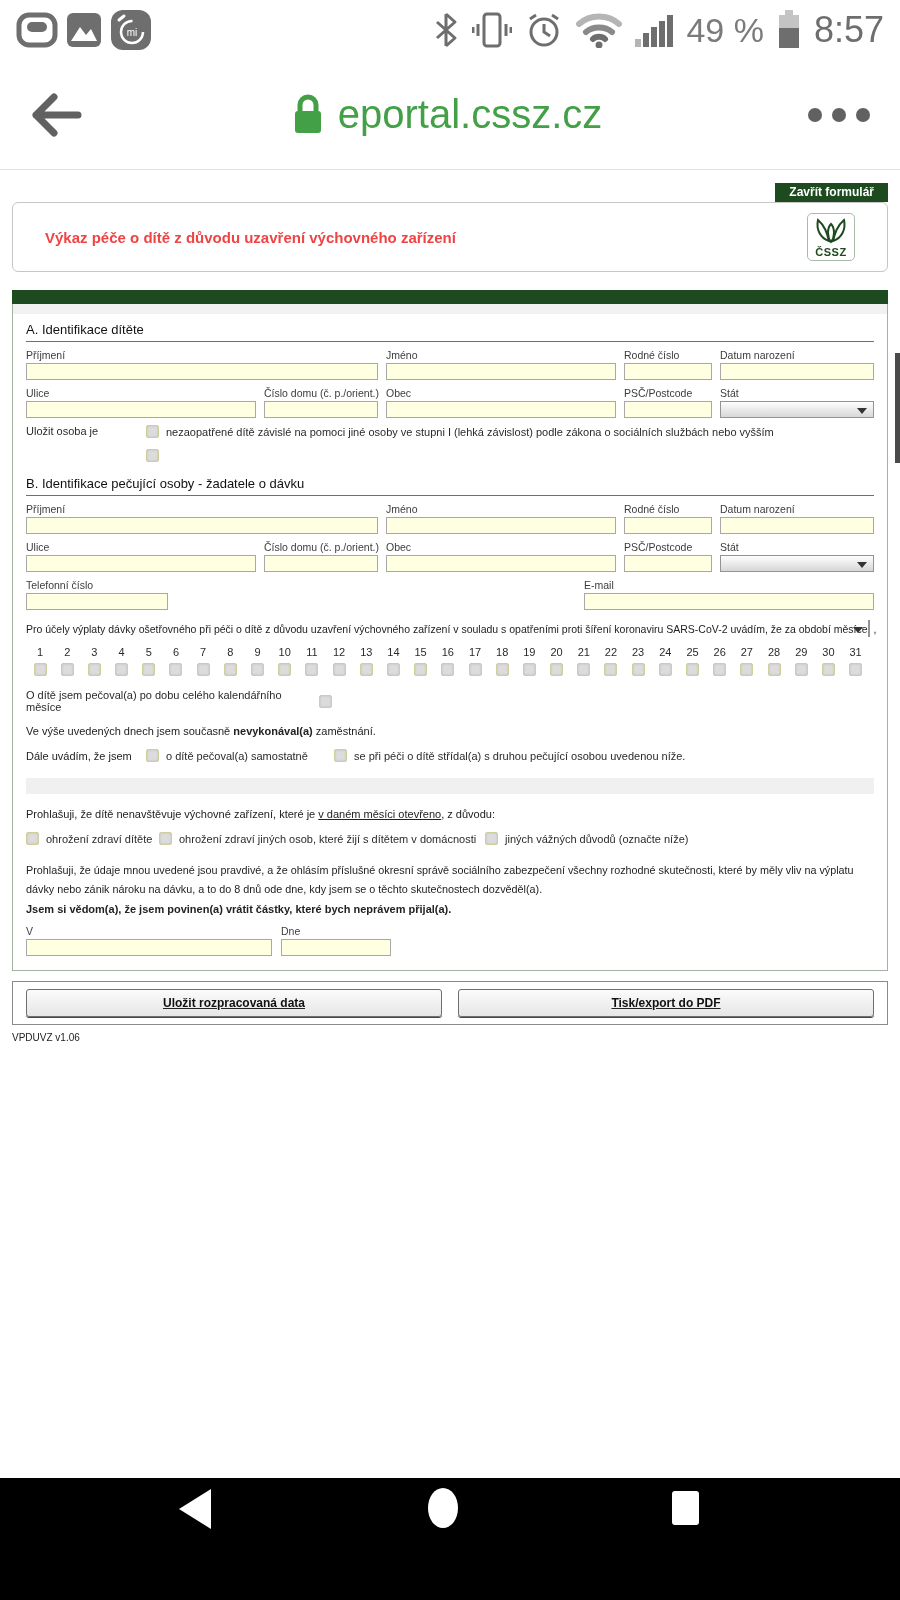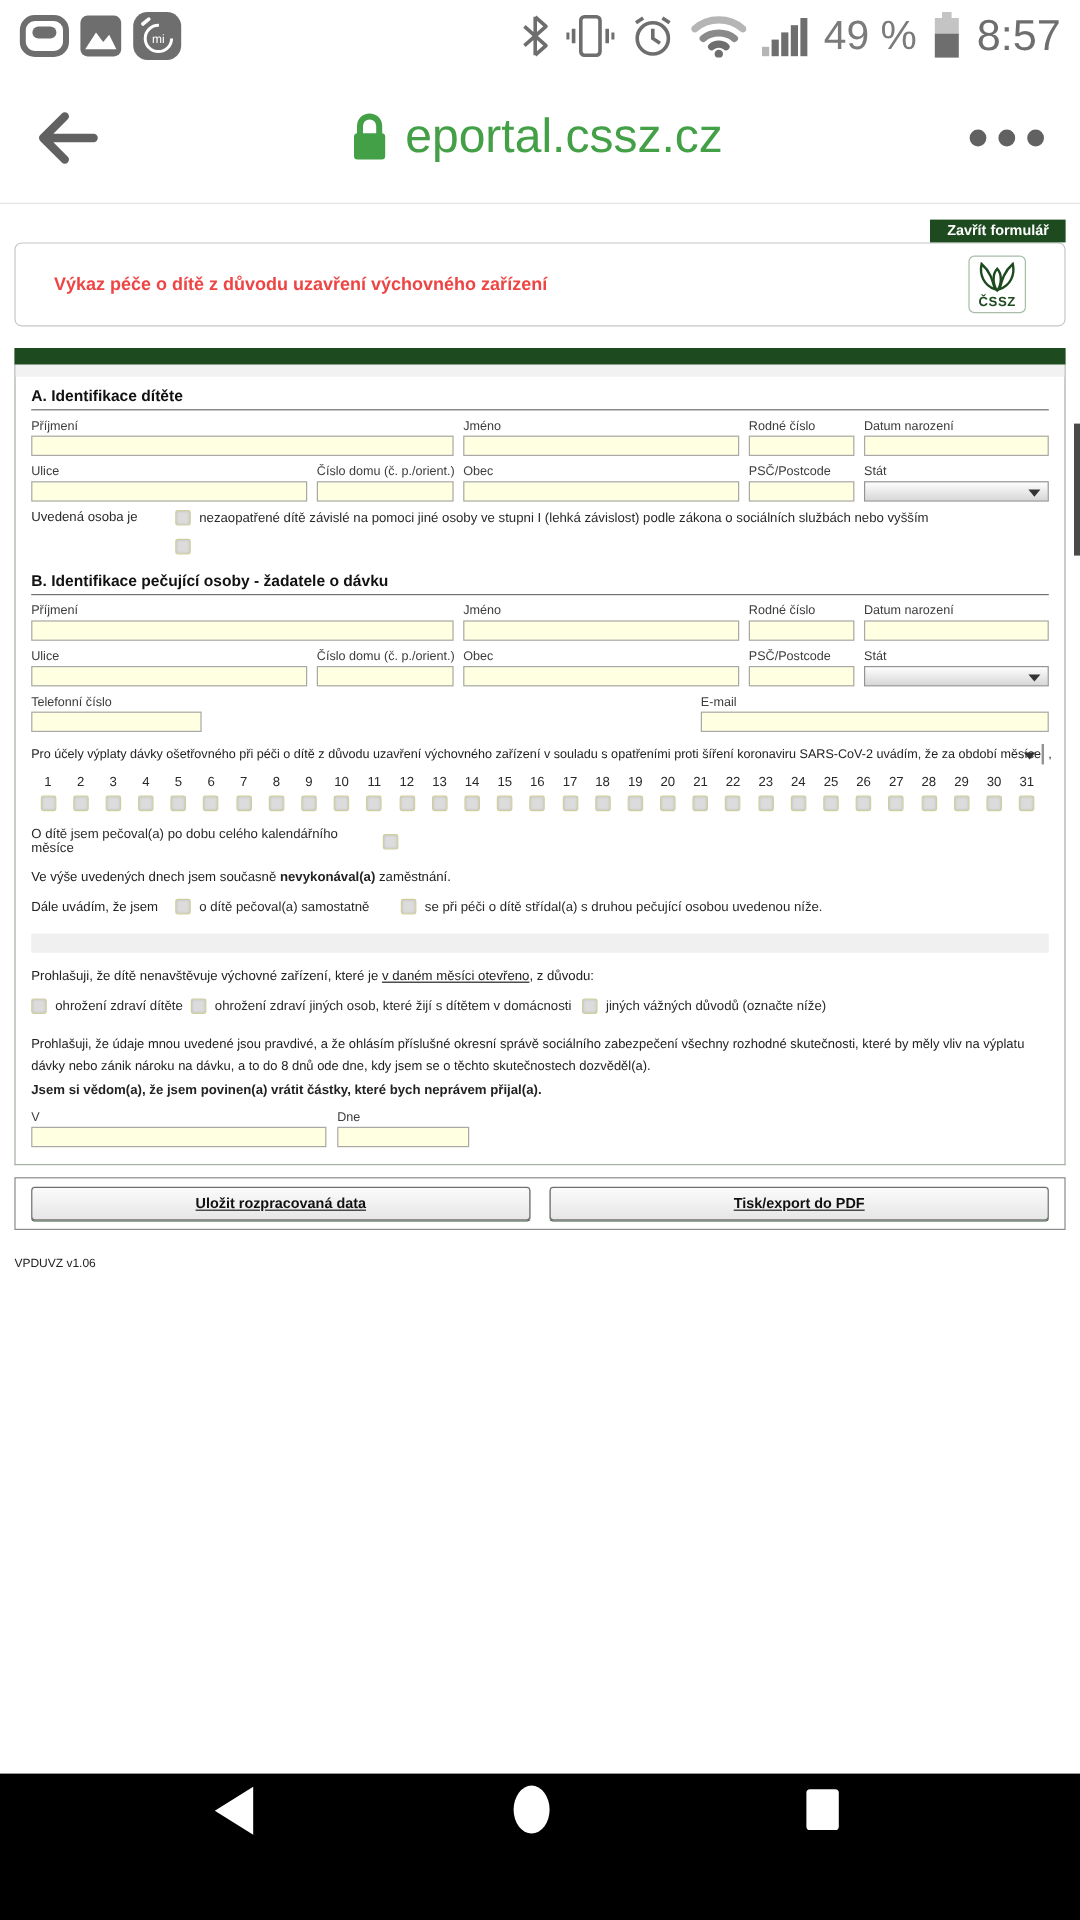--- a/index.html
+++ b/index.html
@@ -30,21 +30,21 @@
   .title-card { background:#fff; border:1px solid #c6c6c6; border-radius:6px;
                 padding:10px 32px 10px 32px; display:flex; justify-content:space-between; align-items:center; min-height:62px; }
   .title-text { font-size:15px; font-weight:bold; color:#ef4444; width:440px; line-height:1.4; }
   .logo-box { width:48px; border:1px solid #a9bca9; border-radius:5px; padding:4px 2px 2px 2px;
               display:flex; flex-direction:column; align-items:center; color:#1d4a1e; background:#fff; }
   .logo-text { font-size:11px; font-weight:bold; letter-spacing:.5px; color:#1d4a1e; }
   .green-bar { height:14px; background:#1d4a1e; margin-top:18px; }
   
   .form-wrap { border:1px solid #a3b0a3; border-top:none; background:#fff; padding:10px 13px 14px 13px; }
   .form-strip { height:10px; background:#f2f2f2; margin:-10px -13px 8px -13px; }
-  .sec-head { font-size:13px; font-weight:bold; color:#111; border-bottom:1px solid #6f6f6f;
+  .sec-head { font-size:13px; font-weight:normal; color:#111; border-bottom:1px solid #6f6f6f;
               padding-bottom:4px; margin:6px 0 7px 0; }
   .frow { display:flex; gap:8px; margin-bottom:7px;justify-content:space-between; }
   .fg { display:flex; flex-direction:column; }
   .fg label { font-size:10.5px; color:#3c3c3c; margin-bottom:2px; white-space:nowrap; }
   .inp { height:17px; background:#ffffe1; border:1px solid #a8a8a8; }
   .sel { height:17px; background:linear-gradient(#fefefe,#d7d7d7); border:1px solid #939393; position:relative; }
   .sel::after { content:""; position:absolute; right:6px; top:6px; border-left:5px solid transparent;
                 border-right:5px solid transparent; border-top:6px solid #333; }
   .w-prijmeni{width:352px;} .w-jmeno{width:230px;} .w-rc{width:88px;} .w-dn{flex:1;}
   .w-ulice{width:230px;} .w-cislo{width:114px;} .w-obec{width:230px;} .w-psc{width:88px;} .w-stat{flex:1;}
@@ -77,21 +77,21 @@
   .reasons .r2 { width:326px; }
   .decl { font-size:10.8px; line-height:1.75; margin-top:16px; text-align:left; color:#222; }
   .decl-bold { font-size:11px; font-weight:bold; margin-top:4px; }
   .vdne { display:flex; gap:9px; margin-top:10px; }
   .w-v{width:246px;} .w-dne{width:110px;}
   
   .actions { margin:10px 0 0 0; border:1px solid #8a8a8a; padding:7px 13px; display:flex; gap:16px; background:#fff;text-decoration:underline; }
   .btn { flex:1; height:28px; background:linear-gradient(#fbfbfb,#e6e6e6); border:1px solid #6f6f6f;
          border-radius:3px; font-size:12px; font-weight:bold; color:#111; display:flex;
          align-items:center; justify-content:center; box-shadow:0 1px 0 #39523a; cursor:pointer; }
-  .version { font-size:10px; color:#222; margin-top:23px; }
+  .version { font-size:10px; color:#222; margin-top:7px; }
   
   .nav-bar { position:absolute; left:0; bottom:0; width:900px; height:122px; background:#000; }
   .nav-back { position:absolute; left:179px; top:11px; width:0; height:0;
               border-top:20px solid transparent; border-bottom:20px solid transparent; border-right:32px solid #fff; cursor:pointer; }
   .nav-home { position:absolute; left:428px; top:10px; width:30px; height:40px; border-radius:50%; background:#fff; cursor:pointer; }
   .nav-recents { position:absolute; left:672px; top:13px; width:27px; height:34px; border-radius:3px; background:#fff; cursor:pointer; }
   svg { display:block; }
 </style>
 </head>
 <body>
@@ -250,21 +250,21 @@
       <div class="fg w-psc">
           <label>PSČ/Postcode</label>
           <div class="inp"></div>
         </div>
       <div class="fg w-stat">
           <label>Stát</label>
           <div class="sel"></div>
         </div>
     </div>
     <div class="uvedena">
-      <span class="uvedena-label txt">Uvedená osoba je</span>
+      <span class="uvedena-label txt">Uložit osoba je</span>
       <div class="uvedena-opts">
         <span class="opt">
             <span class="cb"></span>
             <span class="txt">nezaopatřené dítě závislé na pomoci jiné osoby ve stupni I (lehká závislost) podle zákona o sociálních službách nebo vyšším</span>
           </span>
         <span class="opt">
             <span class="cb"></span>
           </span>
       </div>
     </div>

